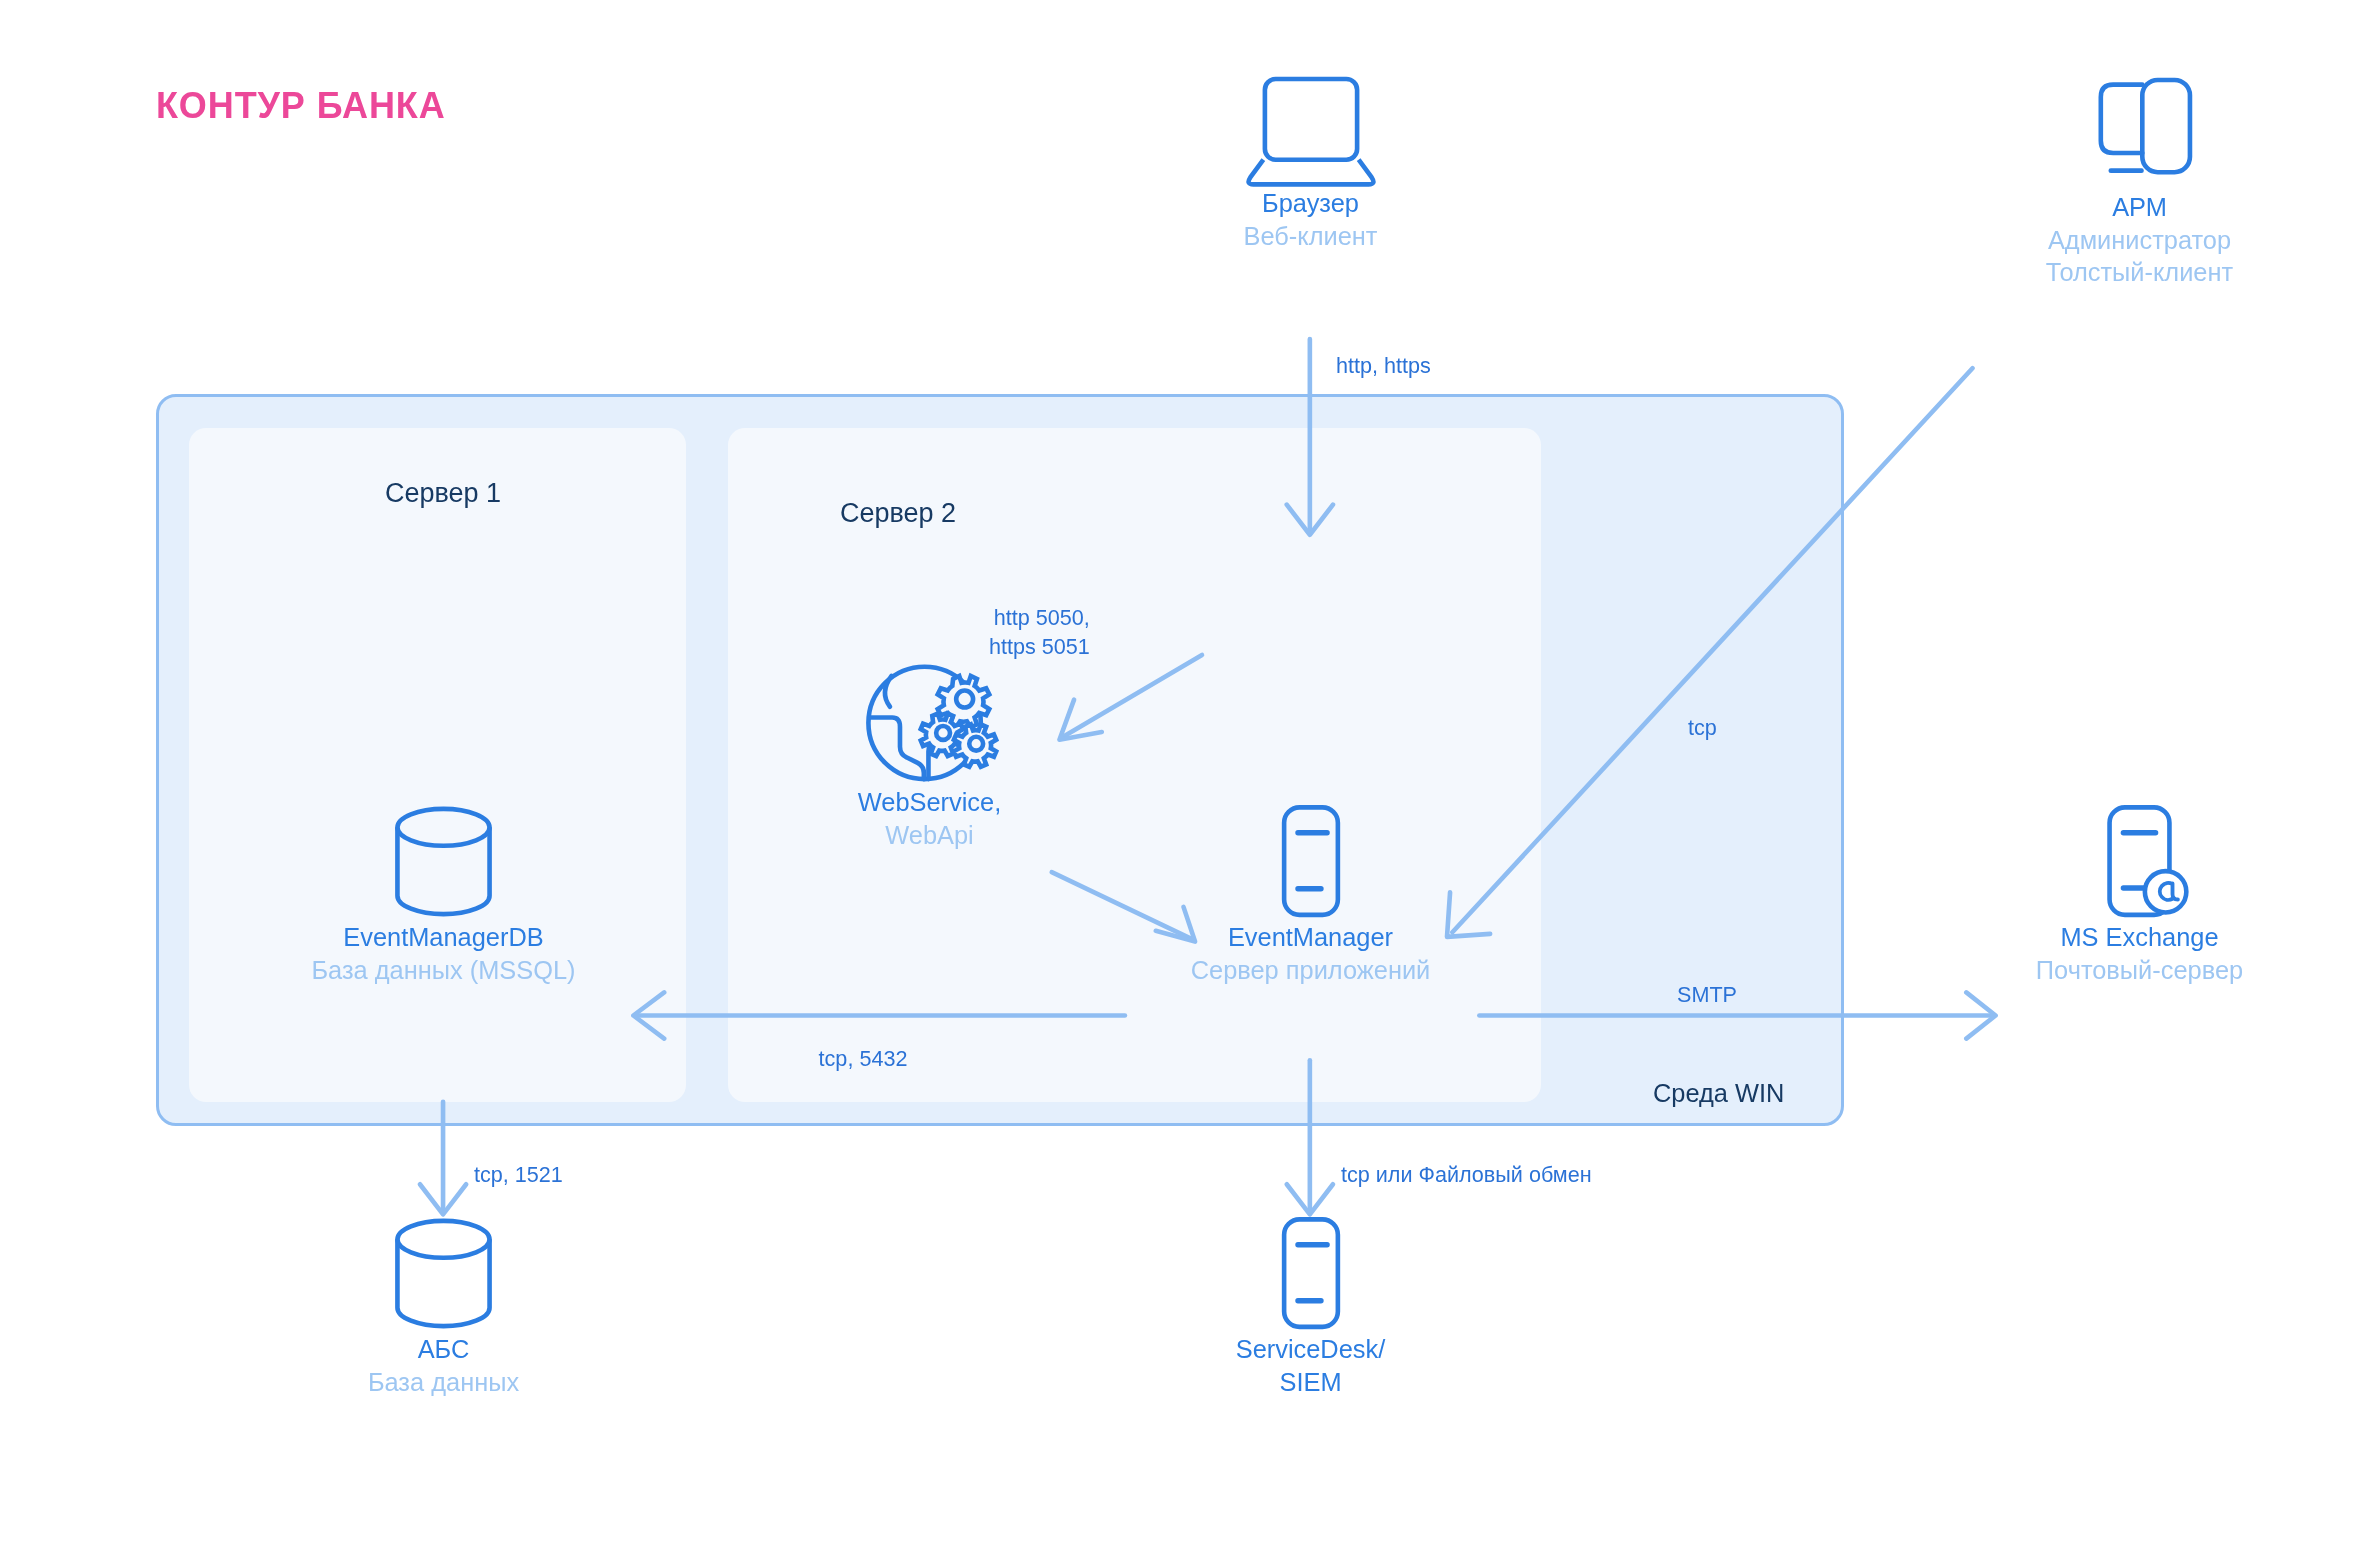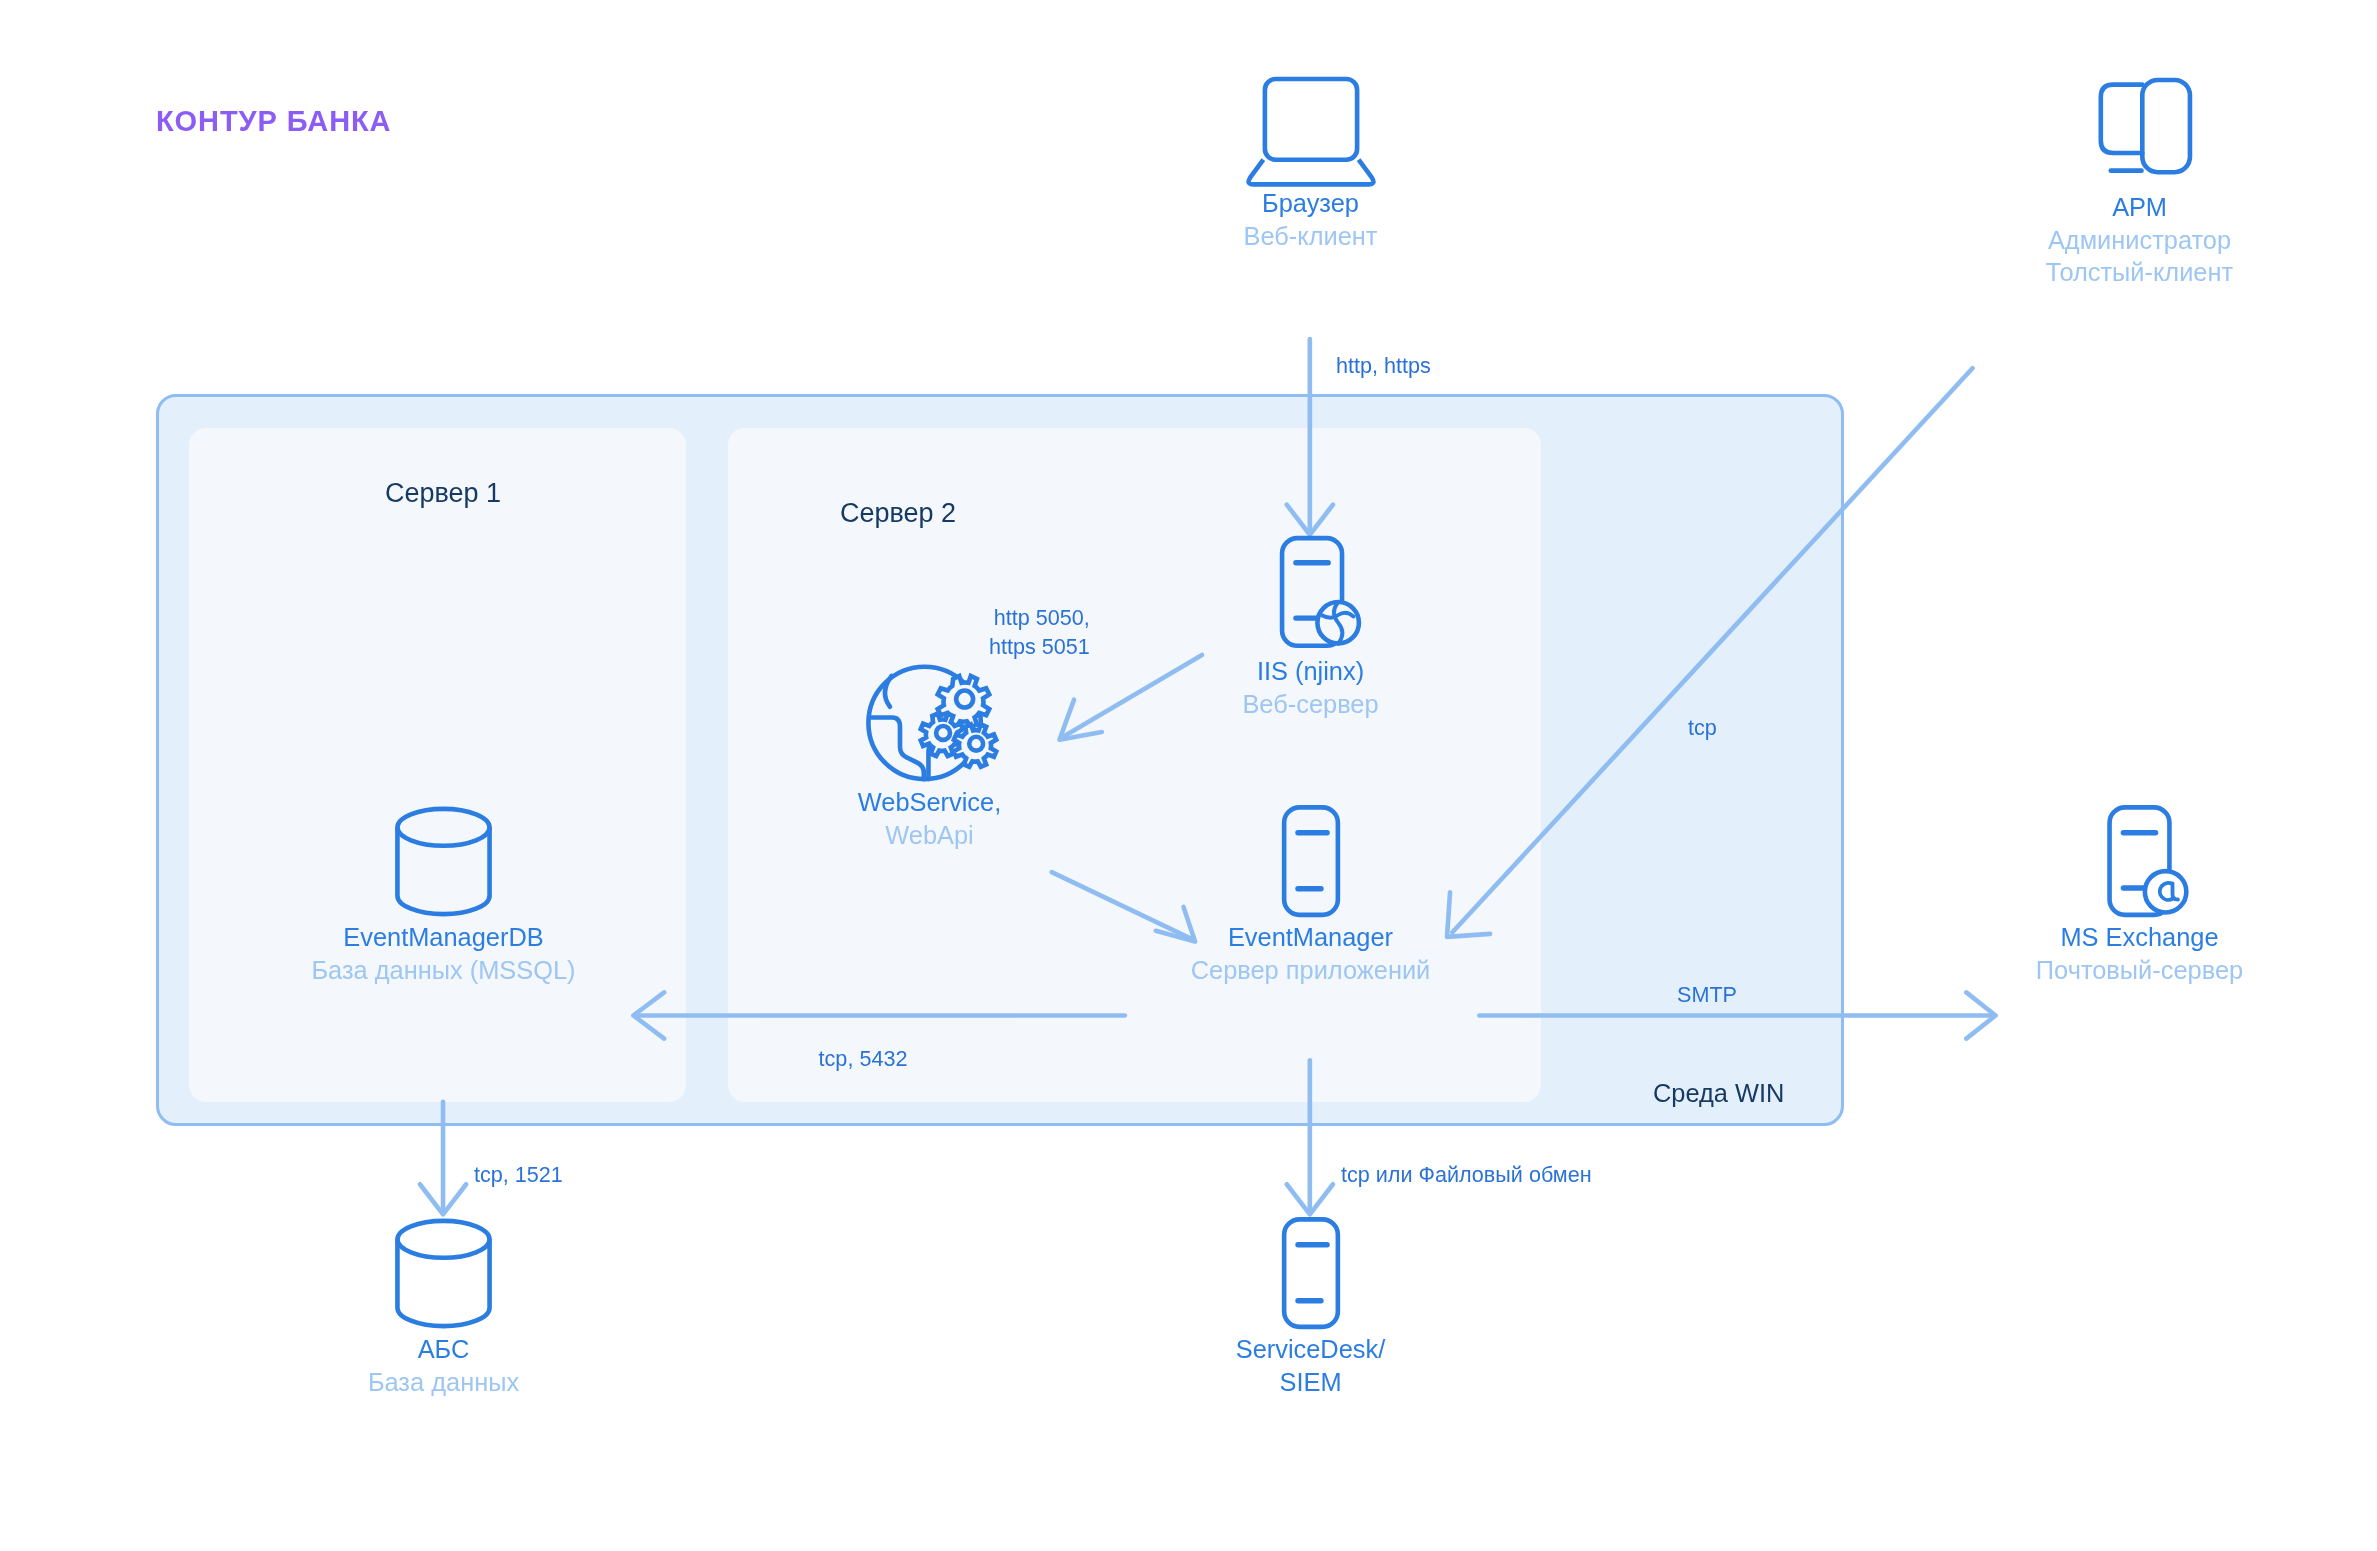--- a/index.html
+++ b/index.html
@@ -13,26 +13,25 @@
     width:2377px;
     height:1551px;
     background:#ffffff;
     overflow:hidden;
   }
 
   
   .title{
     position:absolute;
     left:156px; top:85px;
-    font-size:29px;
+    font-size:36px;
     font-weight:700;
     letter-spacing:0.9px;
-    color:#8b5cf6;
-    white-space:nowrap;
-    margin-top:20px;
+    color:#ec4899;
+    white-space:nowrap;
   }
   .panel-title{
     position:absolute;
     font-size:27px;
     font-weight:400;
     color:#173a63;
     white-space:nowrap;
   }
   .env-label{
     position:absolute;
@@ -194,34 +193,20 @@
         <path d="M98 12 H60 Q44 12 44 28 V85 Q44 101 60 101 H98" stroke="#2b7de1" stroke-width="6" stroke-linecap="round"></path>
         <line x1="57" y1="124" x2="97" y2="124" stroke="#2b7de1" stroke-width="6" stroke-linecap="round"></line>
         <rect x="98" y="6" width="62" height="120" rx="20" stroke="#2b7de1" stroke-width="6"></rect>
       </svg>
     </div>
     <div class="lbl">АРМ</div>
     <div class="lbl sub">Администратор</div>
     <div class="lbl sub">Толстый-клиент</div>
   </div>
 
-  <div class="node" style="left:1310px; top:547px;">
-    <div class="icon">
-      <svg width="131" height="123" viewBox="0 0 170 160" fill="none" xmlns="http://www.w3.org/2000/svg">
-        <rect x="48" y="8" width="78" height="140" rx="20" stroke="#2b7de1" stroke-width="6"></rect>
-        <line x1="66" y1="40" x2="108" y2="40" stroke="#2b7de1" stroke-width="7" stroke-linecap="round"></line>
-        <line x1="66" y1="112" x2="96" y2="112" stroke="#2b7de1" stroke-width="7" stroke-linecap="round"></line>
-        <circle cx="121" cy="118" r="27" fill="#f4f8fd" stroke="#2b7de1" stroke-width="6"></circle>
-        <path d="M99 108 q13 7 22 0 q10 -7 20 2" stroke="#2b7de1" stroke-width="5" fill="none" stroke-linecap="round"></path>
-        <path d="M121 91 q-11 14 0 27 q11 13 0 27" stroke="#2b7de1" stroke-width="5" fill="none" stroke-linecap="round"></path>
-      </svg>
-    </div>
-    <div class="lbl">IIS (njinx)</div>
-    <div class="lbl sub">Веб-сервер</div>
-  </div>
 
   <div class="node" style="left:929px; top:678px;">
     <div class="icon">
       <svg width="162" height="127" viewBox="0 0 210 165" fill="none" xmlns="http://www.w3.org/2000/svg">
         <circle cx="98" cy="83" r="73" stroke="#2b7de1" stroke-width="6"></circle>
         <path d="M55 22 q-16 22 -2 40" stroke="#2b7de1" stroke-width="6" fill="none" stroke-linecap="round"></path>
         <path d="M26 76 h30 q10 0 10 12 v26 q0 10 9 14 l14 7 q8 4 8 13 v8" stroke="#2b7de1" stroke-width="6" fill="none" stroke-linecap="round" stroke-linejoin="round"></path>
         <path d="M103 156 v-36 q0-10 10-10 h34" stroke="#2b7de1" stroke-width="6" fill="none" stroke-linecap="round" stroke-linejoin="round"></path>
         <g stroke="#2b7de1" stroke-width="6" fill="#f4f8fd">
           <path d="M135 26 l8 -4 l3 9 a22 22 0 0 1 9 0 l3 -9 l8 4 l-3 9 a22 22 0 0 1 6 6 l9 -3 l4 8 l-8 5 a22 22 0 0 1 0 9 l8 5 l-4 8 l-9 -3 a22 22 0 0 1 -6 6 l3 9 l-8 4 l-5 -8 a22 22 0 0 1 -9 0 l-5 8 l-8 -4 l3 -9 a22 22 0 0 1 -6 -6 l-9 3 l-4 -8 l8 -5 a22 22 0 0 1 0 -9 l-8 -5 l4 -8 l9 3 a22 22 0 0 1 6 -6 z"></path>

